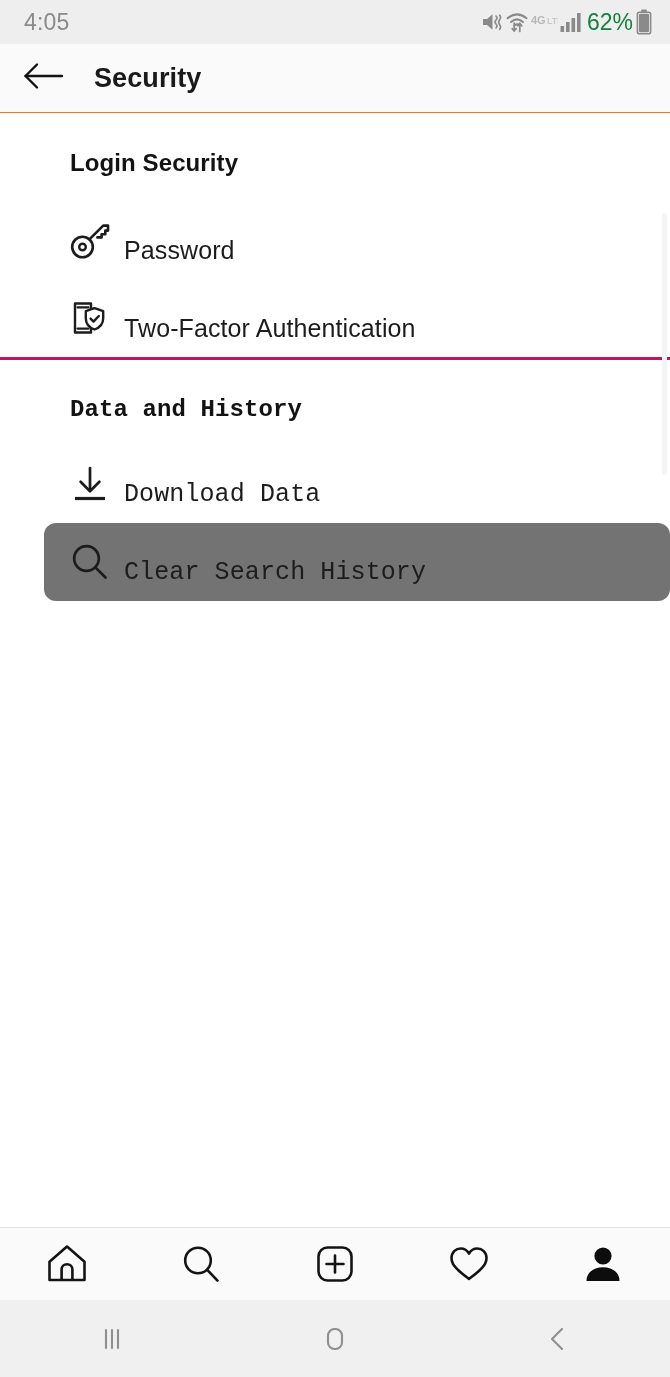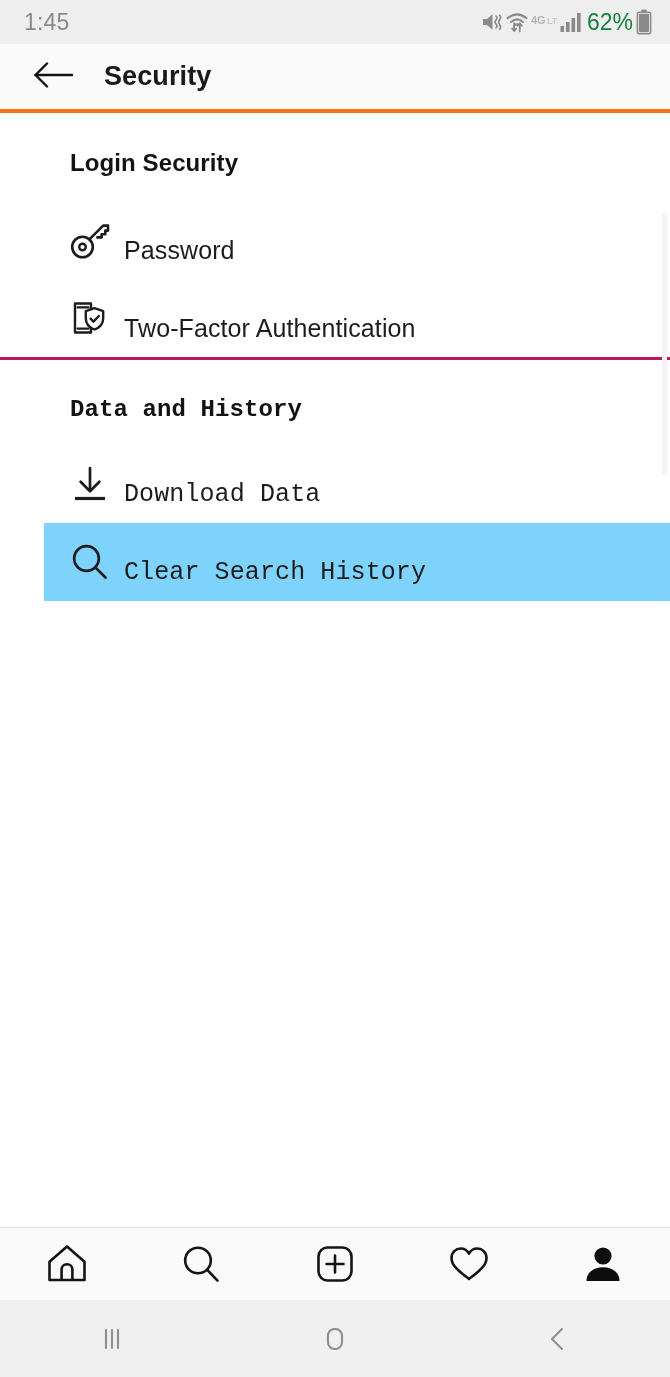--- a/index.html
+++ b/index.html
@@ -49,25 +49,25 @@
     color: #15803d;
     margin-left: 1px;
     margin-right: 1px;
   }
 
   
   .app-bar {
     flex: 0 0 69px;
     height: 69px;
     background: #fafafa;
-    border-bottom: 4px solid #f97316;
+    border-bottom: 1px solid #f97316;
     display: flex;
     align-items: center;
     box-sizing: border-box;
-    padding-left: 28px;
+    padding-left: 18px;
   }
   .back-btn {
     width: 52px;
     height: 52px;
     display: flex;
     align-items: center;
     justify-content: center;
     flex: 0 0 52px;
   }
   .app-title {
@@ -98,21 +98,21 @@
     letter-spacing: 0.1px;
   }
   .row {
     display: flex;
     align-items: center;
     height: 78px;
     padding-left: 22px;
     box-sizing: border-box;
     background: transparent;
   }
-  .row.pressed { background: #7dd3fc; }
+  .row.pressed { background: #737373; border-radius: 12px; }
   .row-icon {
     width: 48px;
     height: 48px;
     flex: 0 0 48px;
     display: flex;
     align-items: center;
     justify-content: center;
   }
   .row-icon svg { display: block; }
   .row-label {
@@ -172,21 +172,21 @@
     justify-content: center;
   }
   .sys-btn svg { display: block; }
 </style>
 </head>
 <body>
 
 <div id="phone">
 
   <div class="status-bar">
-    <div class="status-clock">1:45</div>
+    <div class="status-clock">4:05</div>
     <div class="status-right">
 
       <span>
         <svg width="22" height="24" viewBox="0 0 22 24">
           <path d="M2 9 H6 L11.5 4.2 V19.8 L6 15 H2 Z" fill="#8a8a8a"></path>
           <path d="M15 6 q2 2 0 4 q-2 2 0 4 q2 2 0 4" stroke="#8a8a8a" stroke-width="1.6" fill="none" stroke-linecap="round"></path>
           <path d="M18.6 5 q2 2.4 0 4.8 q-2 2.4 0 4.8 q2 2.4 0 4.8" stroke="#8a8a8a" stroke-width="1.6" fill="none" stroke-linecap="round"></path>
         </svg>
       </span>
 

